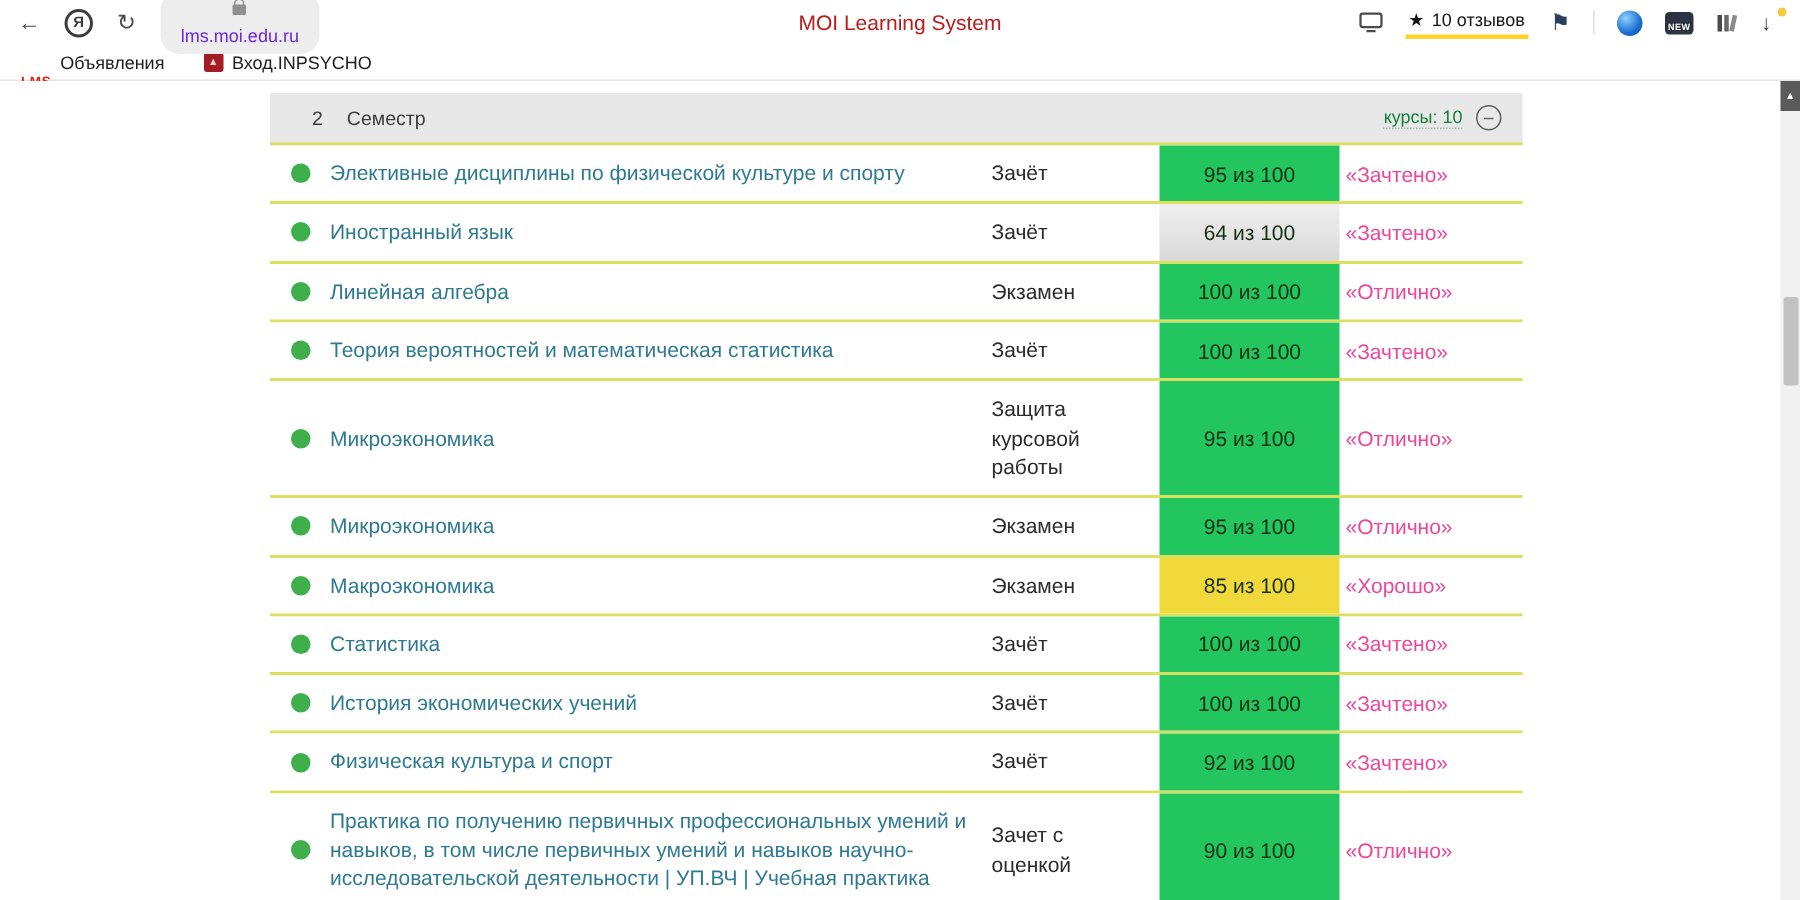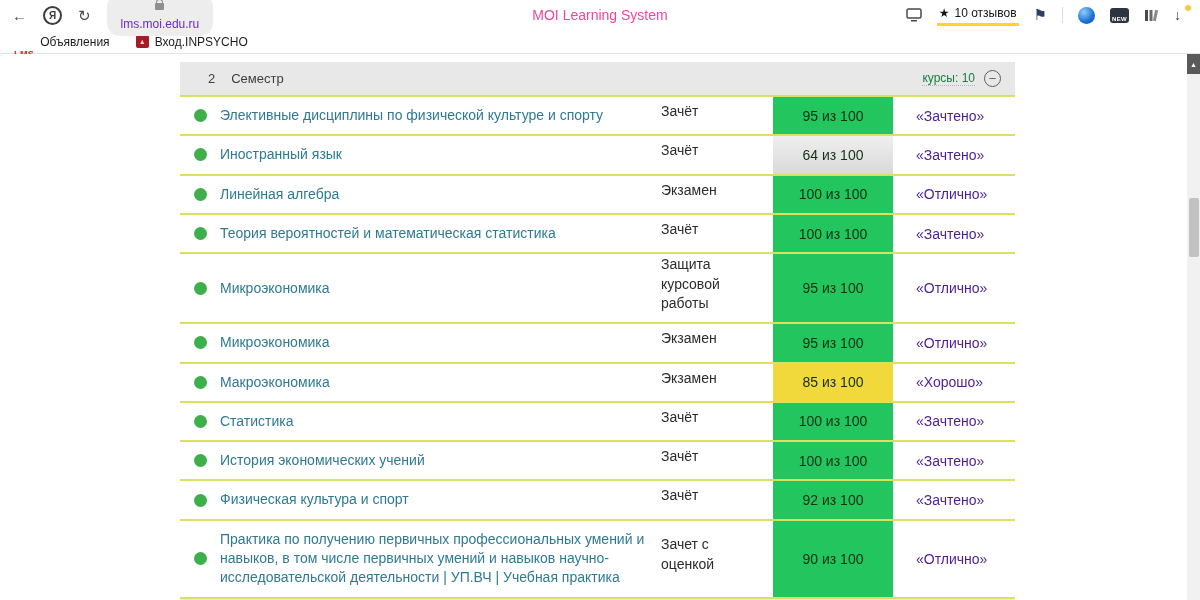--- a/index.html
+++ b/index.html
@@ -14,21 +14,21 @@
     display: flex; align-items: center; justify-content: center;
     font-size: 10px; font-weight: bold; color: #3c3c3c; cursor: pointer; }
   .address-bar { display: flex; align-items: center; gap: 7px; background: #ededed;
     border-radius: 13px; padding: 5px 14px; font-size: 12px; color: #6d28d9; cursor: text; flex-direction: column; }
   .lock-icon { position: relative; width: 9px; height: 7px; background: #8f8f8f;
     border-radius: 1px; margin-top: 4px; }
   .lock-icon::before { content: ""; position: absolute; top: -4px; left: 1px;
     width: 5px; height: 5px; border: 1.5px solid #8f8f8f; border-bottom: none;
     border-radius: 4px 4px 0 0; }
   .page-title { position: absolute; left: 300px; right: 300px; text-align: center;
-    font-size: 14px; color: #ec4899; pointer-events: none; }
+    font-size: 14px; color: #b91c1c; pointer-events: none; }
   .chrome-right { margin-left: auto; display: flex; align-items: center; gap: 15px; z-index: 2; }
   .reviews { display: flex; align-items: center; gap: 5px; font-size: 12px; color: #141414;
     border-bottom: 3px solid #fed42b; padding: 2px 2px 3px; cursor: pointer; }
   .star { font-size: 12px; color: #141414; }
   .flag { font-size: 15px; color: #2b3f63; cursor: pointer; }
   .divider { width: 1px; height: 16px; background: #ddd; }
   .ball { width: 17px; height: 17px; border-radius: 50%; cursor: pointer;
     background: radial-gradient(circle at 35% 30%, #8fd0ff, #1b6fd1 60%, #0a4fa8); }
   .ext-new { width: 19px; height: 15px; background: #2d3340; border-radius: 3px;
     color: #fff; font-size: 6px; font-weight: bold; display: flex; align-items: flex-end;
@@ -58,26 +58,26 @@
     color: #5d5d5d; font-size: 13px; line-height: 13px; display: flex; align-items: center;
     justify-content: center; cursor: pointer; padding-bottom: 1px; }
 
   .row { display: flex; align-items: stretch; background: #fff;
     border-bottom: 2px solid #dce060; min-height: 38px; }
   .cell { display: flex; align-items: center; font-size: 14px; color: #333; }
   .cell-dot { width: 40px; justify-content: center; flex: 0 0 auto; }
   .dot { width: 13px; height: 13px; border-radius: 50%; background: #3faf4c; }
   .cell-course { flex: 1 1 auto; padding: 9px 14px 9px 0; color: #2f7a92;
     line-height: 1.38; cursor: pointer; }
-  .cell-assessment { flex: 0 0 112px; padding: 1px 8px 9px 0; line-height: 1.38; color: #2b2b2b; }
+  .cell-assessment { flex: 0 0 112px; padding: 9px 8px 9px 0; line-height: 1.38; color: #2b2b2b; }
   .cell-score { flex: 0 0 120px; justify-content: center; color: #143014; }
   .score-green { background: #22c55e; }
   .score-yellow { background: #f1d83b; }
   .score-grey { background: linear-gradient(#efefef, #d9d9d9); }
-  .cell-grade { flex: 0 0 122px; padding-left: 23px; color: #4c1d95; }
+  .cell-grade { flex: 0 0 122px; padding-left: 4px; color: #ec4899; }
 
   
   .scrollbar { position: absolute; right: 0; top: 0; width: 13px; height: 546px; background: #f1f1f1; }
   .scroll-up { width: 13px; height: 20px; background: #5a5a5a; color: #fff; font-size: 7px;
     display: flex; align-items: center; justify-content: center; cursor: pointer; }
   .scroll-thumb { position: absolute; left: 1.5px; top: 144px; width: 10px; height: 59px;
     background: #c2c2c2; border-radius: 2px; cursor: grab; }
 </style>
 </head>
 <body>

